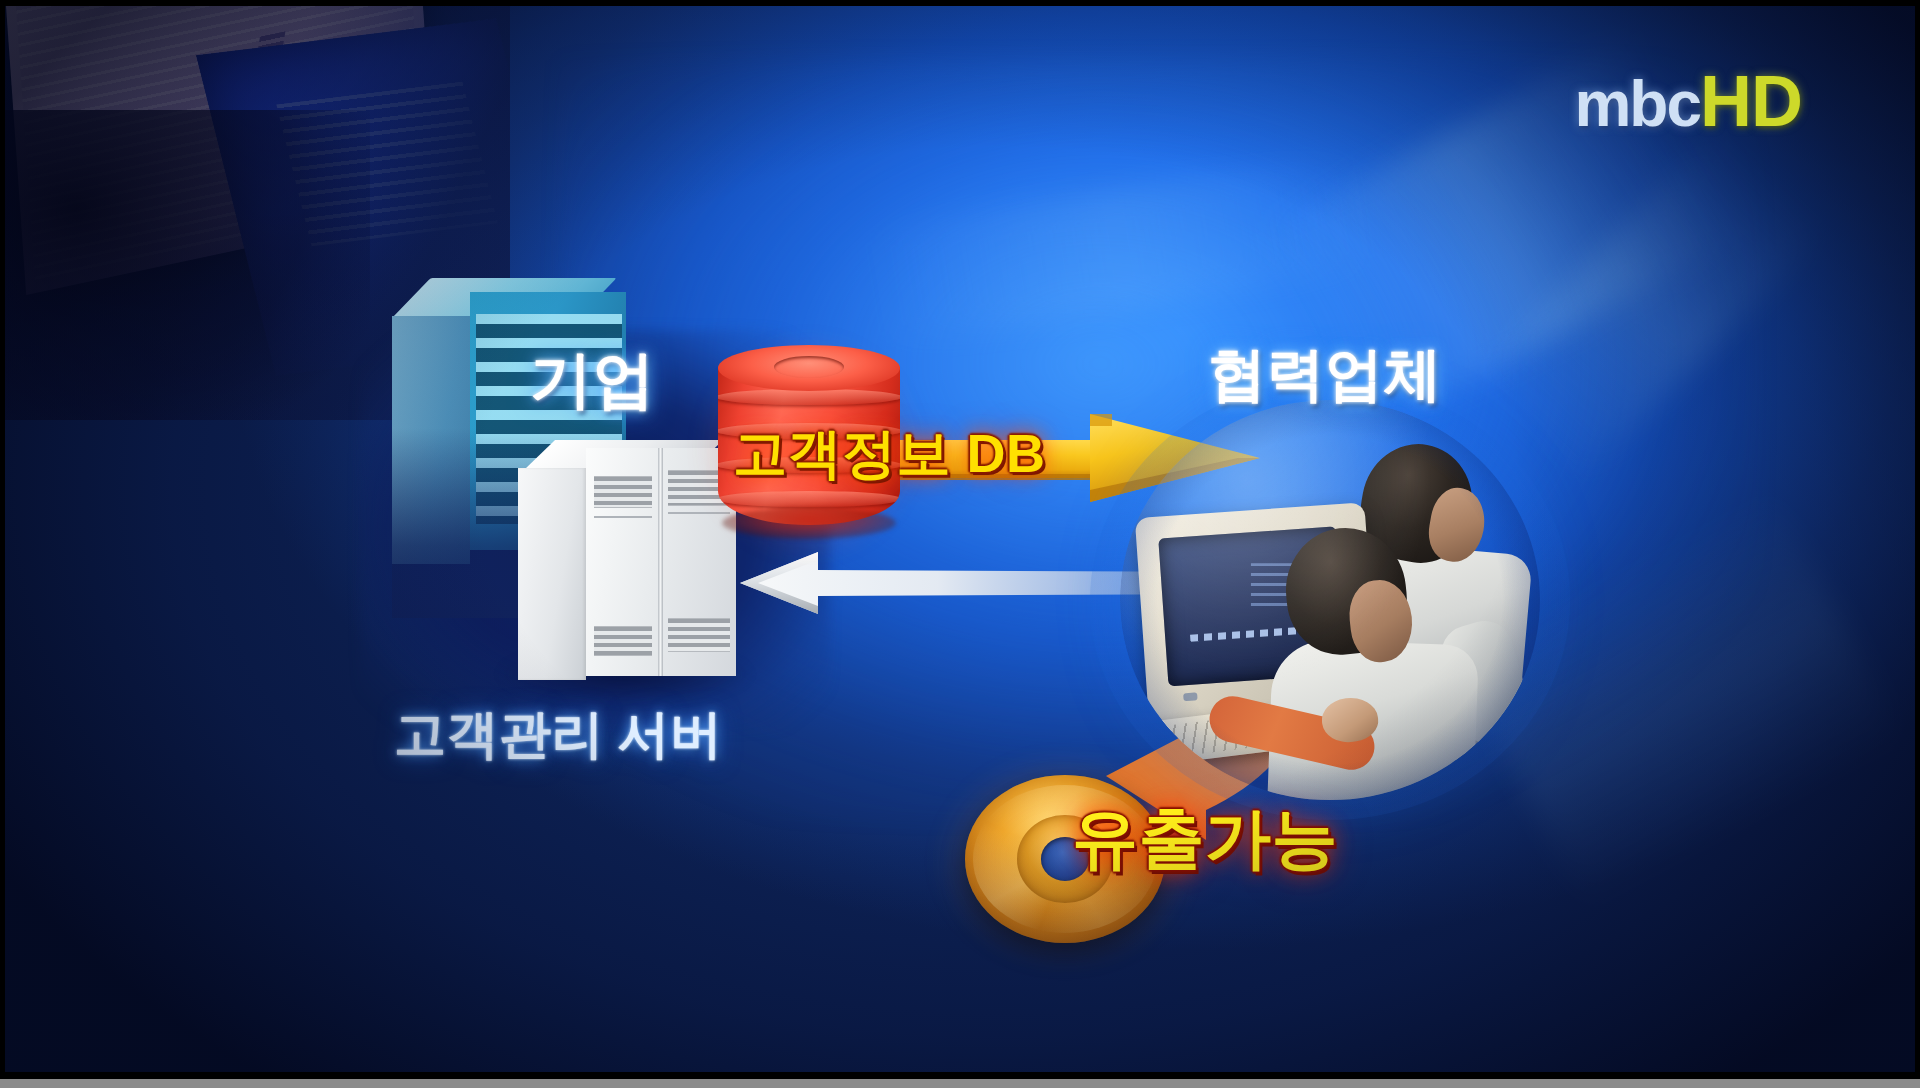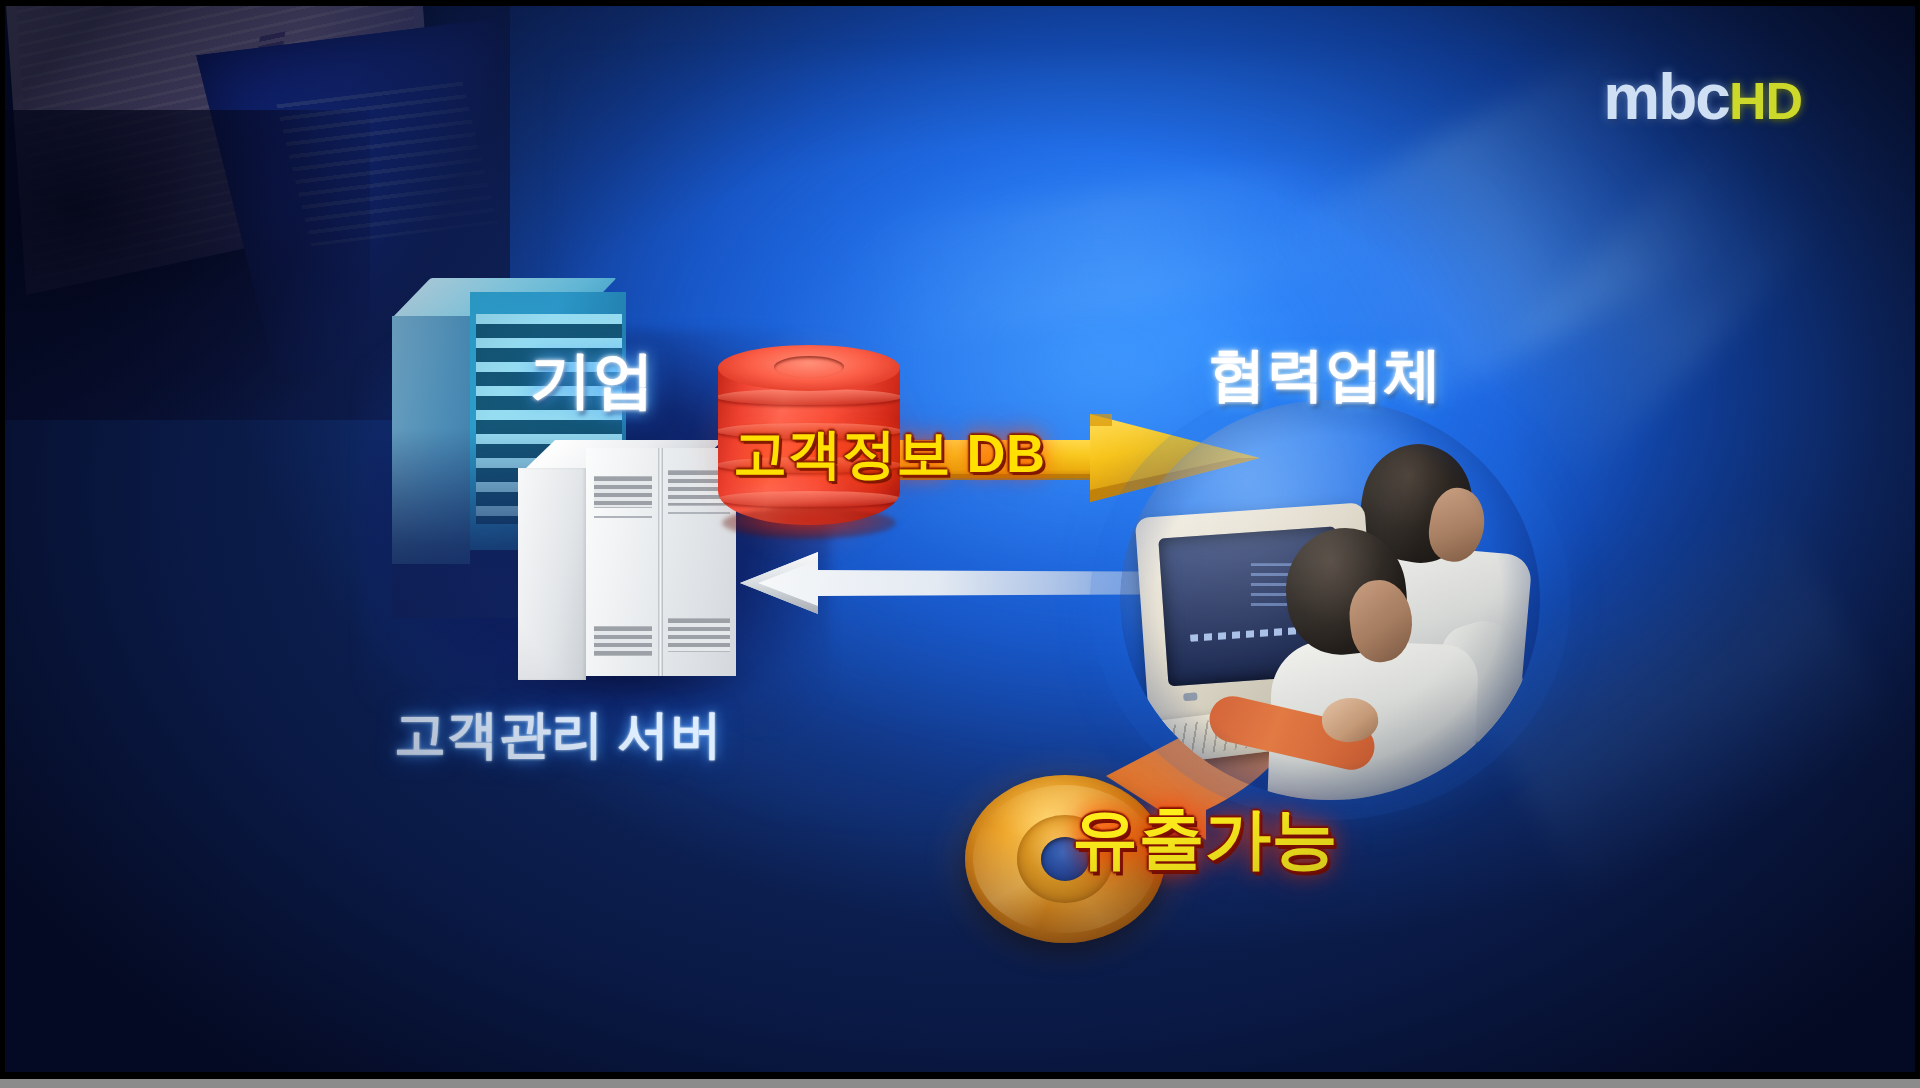--- a/index.html
+++ b/index.html
@@ -503,21 +503,21 @@
     z-index: 50;
   }
   .logo-mbc {
     font-size: 64px;
     font-weight: bold;
     letter-spacing: -2px;
     color: #cfe0f5;
     text-shadow: 0 0 10px rgba(160,200,255,0.55), 1px 2px 4px rgba(0,20,70,0.8);
   }
   .logo-hd {
-    font-size: 52px;
+    font-size: 72px;
     font-weight: bold;
     letter-spacing: -1px;
     color: #cdd92a;
     text-shadow: 0 0 10px rgba(200,220,60,0.5), 1px 2px 4px rgba(30,40,0,0.7);
   }
 </style>
 </head>
 <body>
 
 <div id="stage">

